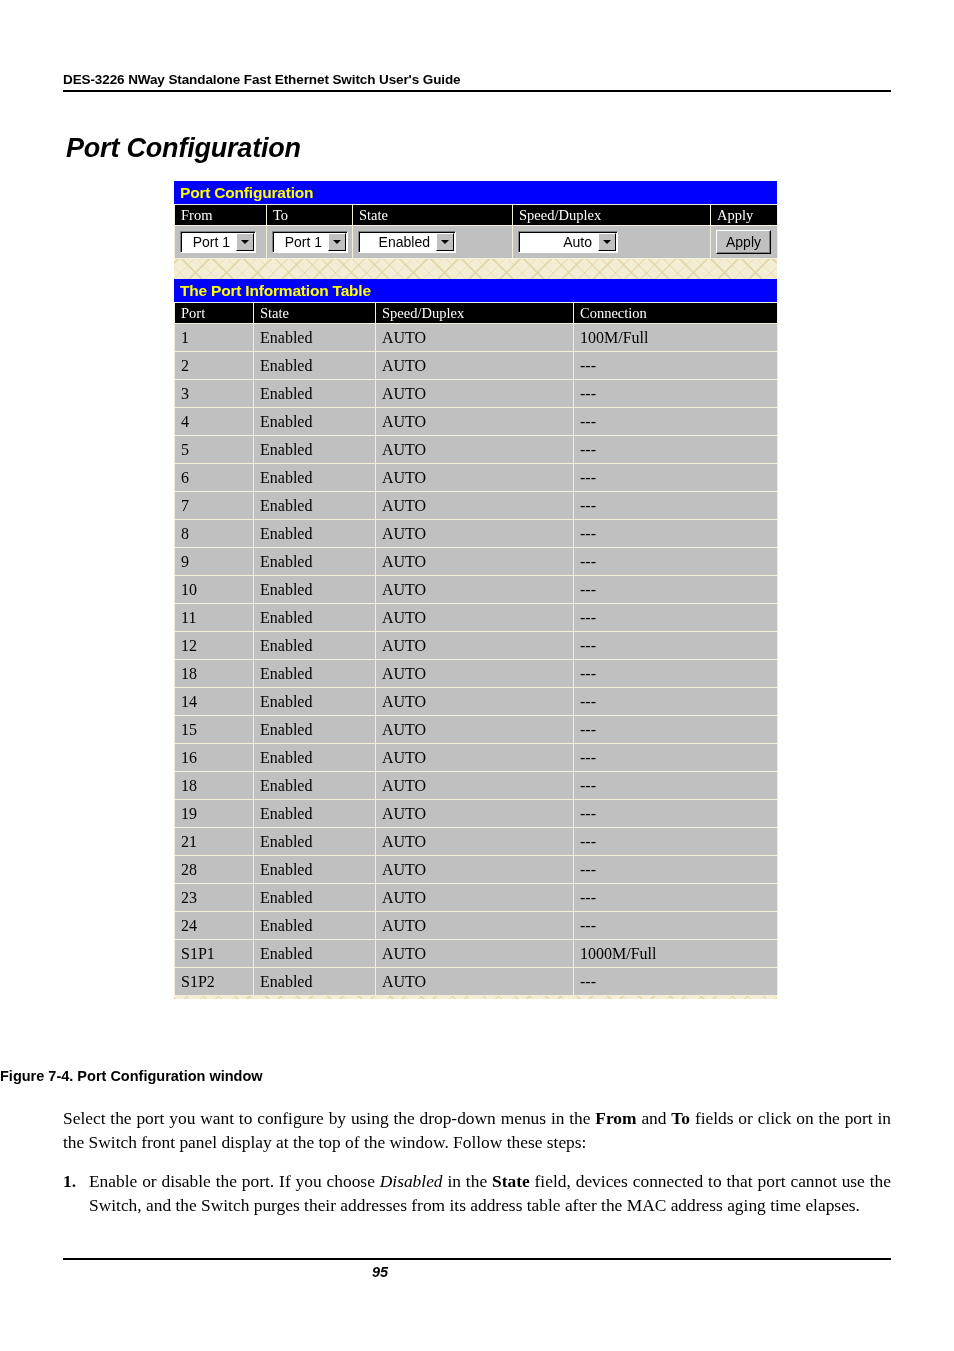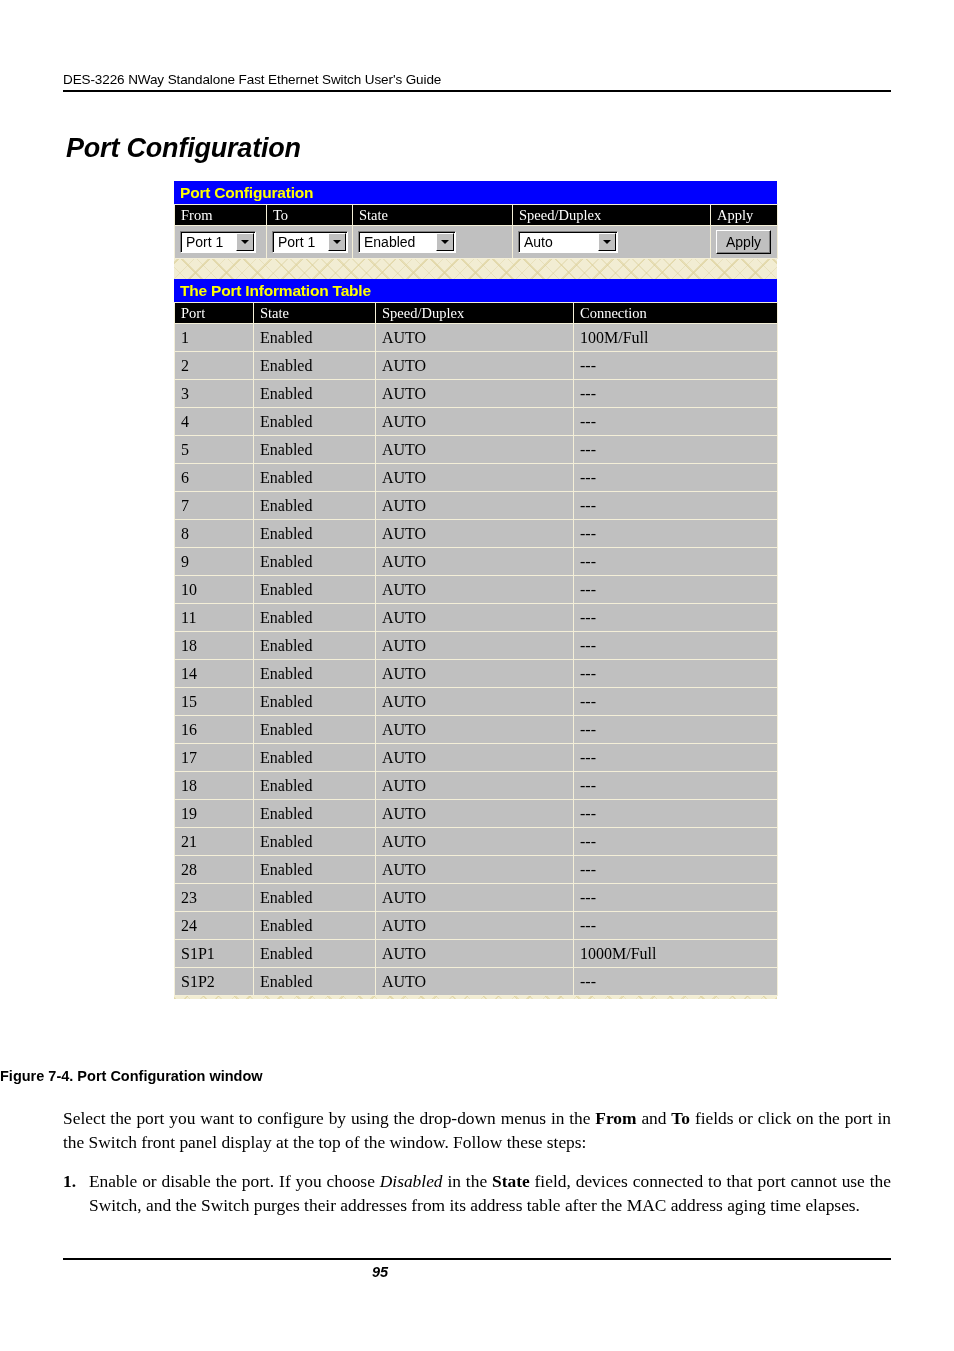--- a/index.html
+++ b/index.html
@@ -18,21 +18,21 @@
 
   
   .page-header {
     position: absolute;
     left: 63px;
     top: 72px;
     width: 828px;
   }
   .page-header-text {
     font-family: "Liberation Sans", sans-serif;
-    font-weight: normal;
+    font-weight: bold;
     font-size: 13.5px;
     letter-spacing: -0.1px;
     white-space: nowrap;
     color: #000;
   }
   .header-rule {
     margin-top: 3px;
     border-top: 2.4px solid #000;
     width: 828px;
   }
@@ -130,20 +130,21 @@
     display: inline-flex;
     align-items: stretch;
     height: 22px;
     background: #ffffff;
     border-top: 1px solid #808080;
     border-left: 1px solid #808080;
     border-right: 1px solid #ffffff;
     border-bottom: 1px solid #ffffff;
     box-shadow: inset 1px 1px 0 #000000, 1px 1px 0 #c0c0c0;
     box-sizing: border-box;
+    text-align: right;
   }
   .select .sel-text {
     font-family: "Liberation Sans", sans-serif;
     font-size: 14px;
     line-height: 20px;
     padding: 0 6px 0 5px;
     color: #000;
     flex: 1 1 auto;
     white-space: nowrap;
     overflow: hidden;
@@ -403,45 +404,45 @@
           <td>AUTO</td>
           <td>---</td>
         </tr>
         <tr>
           <td>11</td>
           <td>Enabled</td>
           <td>AUTO</td>
           <td>---</td>
         </tr>
         <tr>
+          <td>12</td>
+          <td>Enabled</td>
+          <td>AUTO</td>
+          <td>---</td>
+        </tr>
+        <tr>
           <td>18</td>
           <td>Enabled</td>
           <td>AUTO</td>
           <td>---</td>
         </tr>
         <tr>
           <td>14</td>
           <td>Enabled</td>
           <td>AUTO</td>
           <td>---</td>
         </tr>
         <tr>
           <td>15</td>
           <td>Enabled</td>
           <td>AUTO</td>
           <td>---</td>
         </tr>
         <tr>
           <td>16</td>
-          <td>Enabled</td>
-          <td>AUTO</td>
-          <td>---</td>
-        </tr>
-        <tr>
-          <td>17</td>
           <td>Enabled</td>
           <td>AUTO</td>
           <td>---</td>
         </tr>
         <tr>
           <td>18</td>
           <td>Enabled</td>
           <td>AUTO</td>
           <td>---</td>
         </tr>

